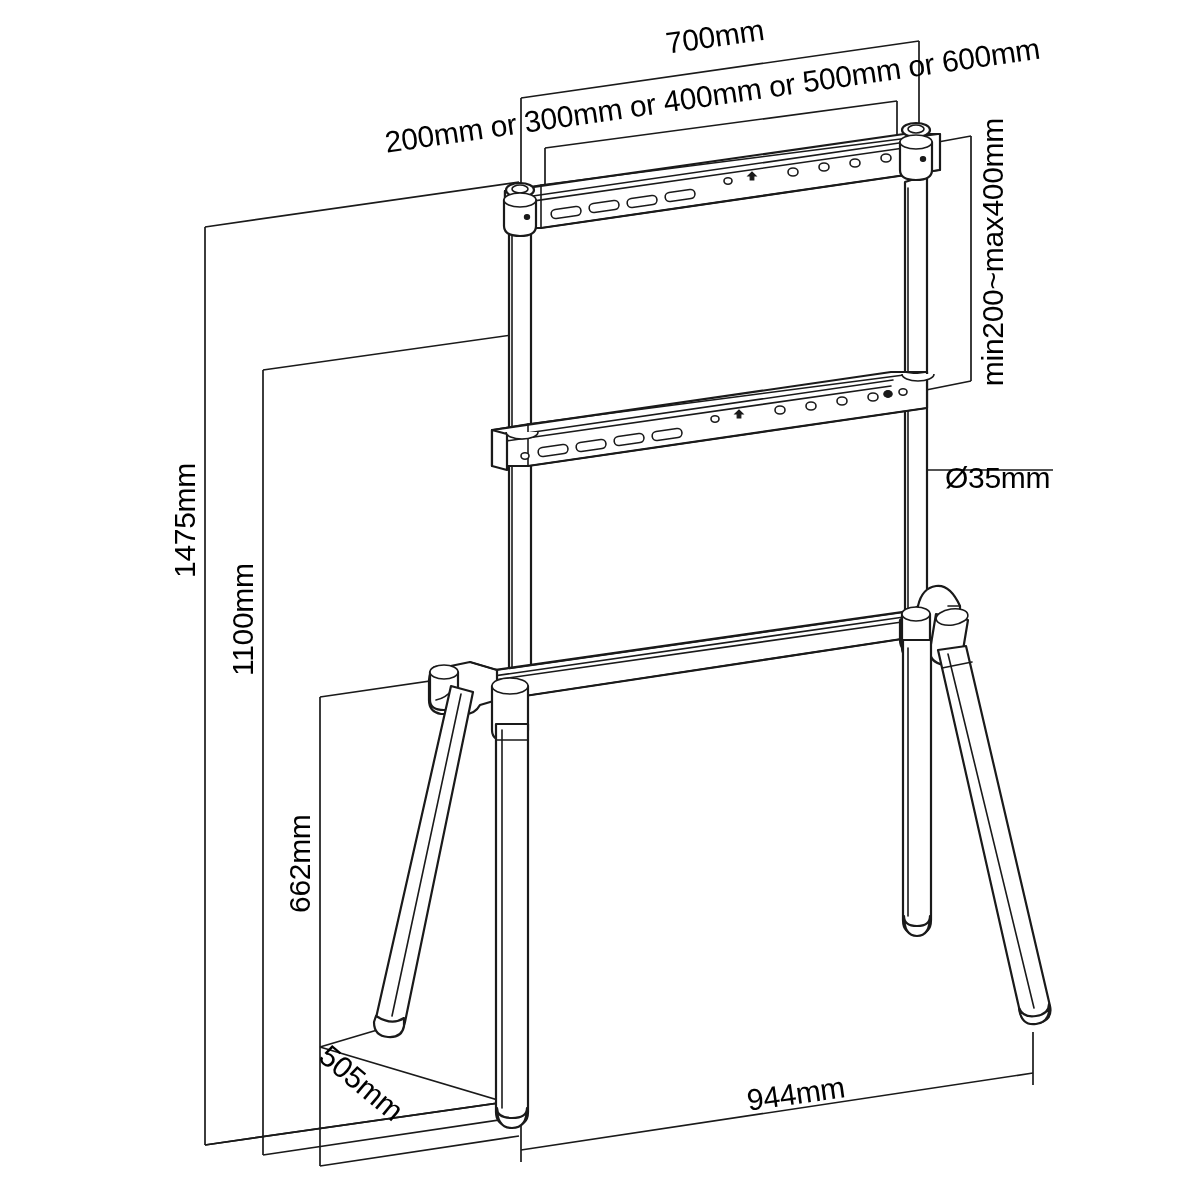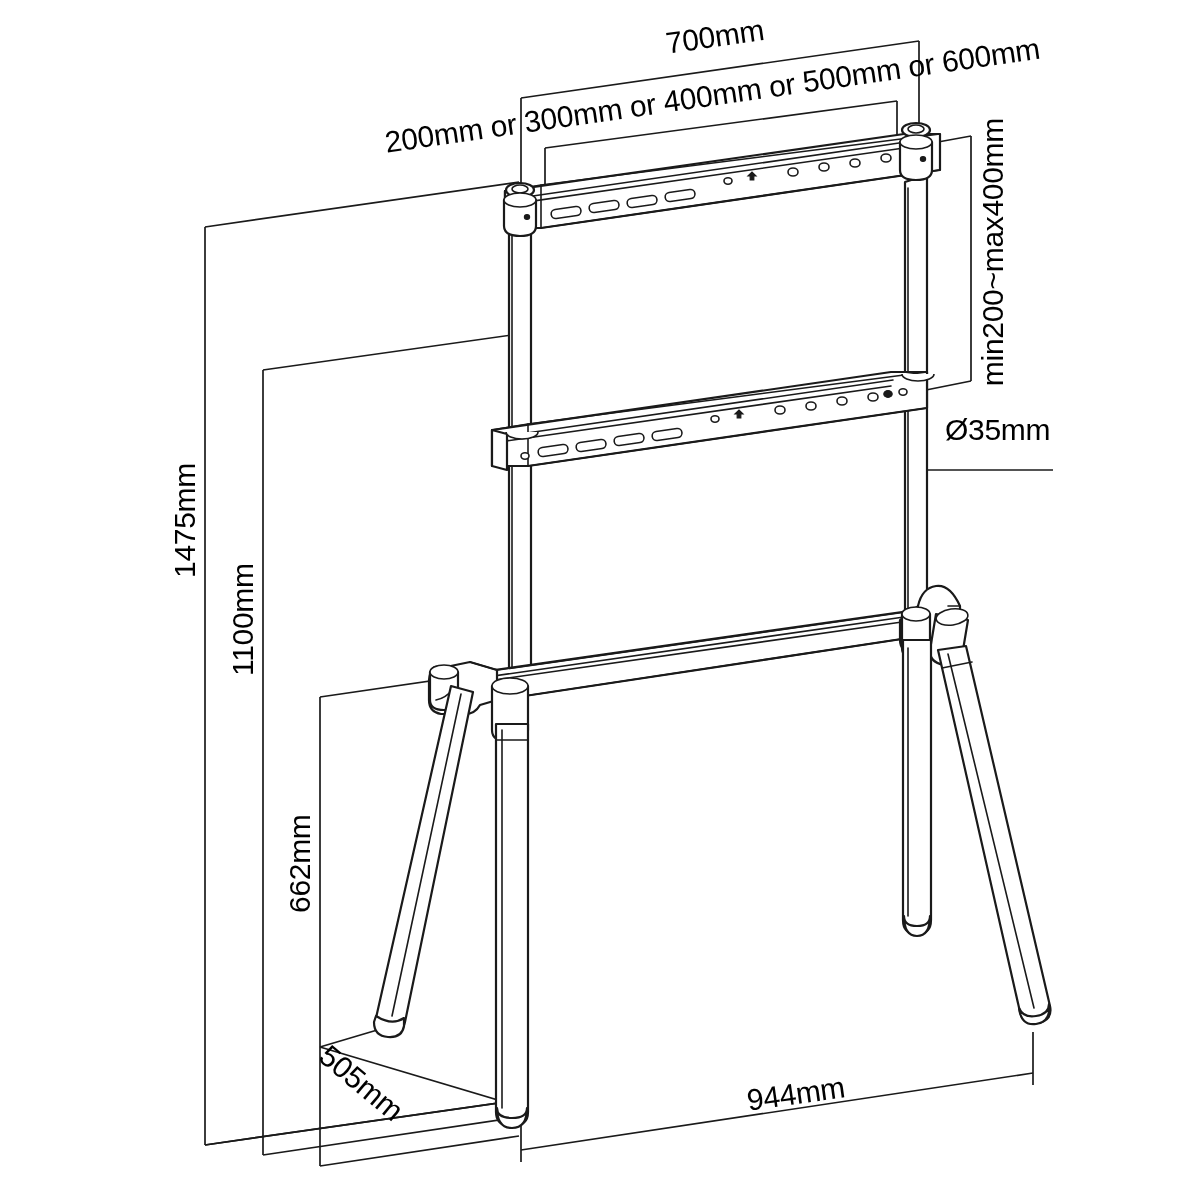--- a/index.html
+++ b/index.html
@@ -16,21 +16,21 @@
     letter-spacing:-0.3px;
     line-height:1;
   }
   .t700       { left:664px; top:29px;  transform:rotate(-8.2deg); transform-origin:left top; }
   .tvesa      { left:383px; top:128px; transform:rotate(-8.2deg); transform-origin:left top; }
   .t1475      { left:170px; top:578px; transform:rotate(-90deg);  transform-origin:left top; }
   .t1100      { left:228px; top:676px; transform:rotate(-90deg);  transform-origin:left top; }
   .t662       { left:285px; top:913px; transform:rotate(-90deg);  transform-origin:left top; }
   .tminmax    { left:978px; top:118px; transform:rotate(-90deg);  transform-origin:left top;
                 transform:rotate(-90deg) translate(-100%,0); }
-  .tdia       { left:945px; top:415px; }
+  .tdia       { left:945px; top:463px; }
   .t505       { left:333px; top:1040px; transform:rotate(40deg); transform-origin:left top; }
   .t944       { left:745px; top:1086px; transform:rotate(-8deg); transform-origin:left top; }
 </style>
 </head>
 <body>
 
 <div id="stage">
 
   <svg viewBox="0 0 1200 1200" xmlns="http://www.w3.org/2000/svg">
     <defs>

